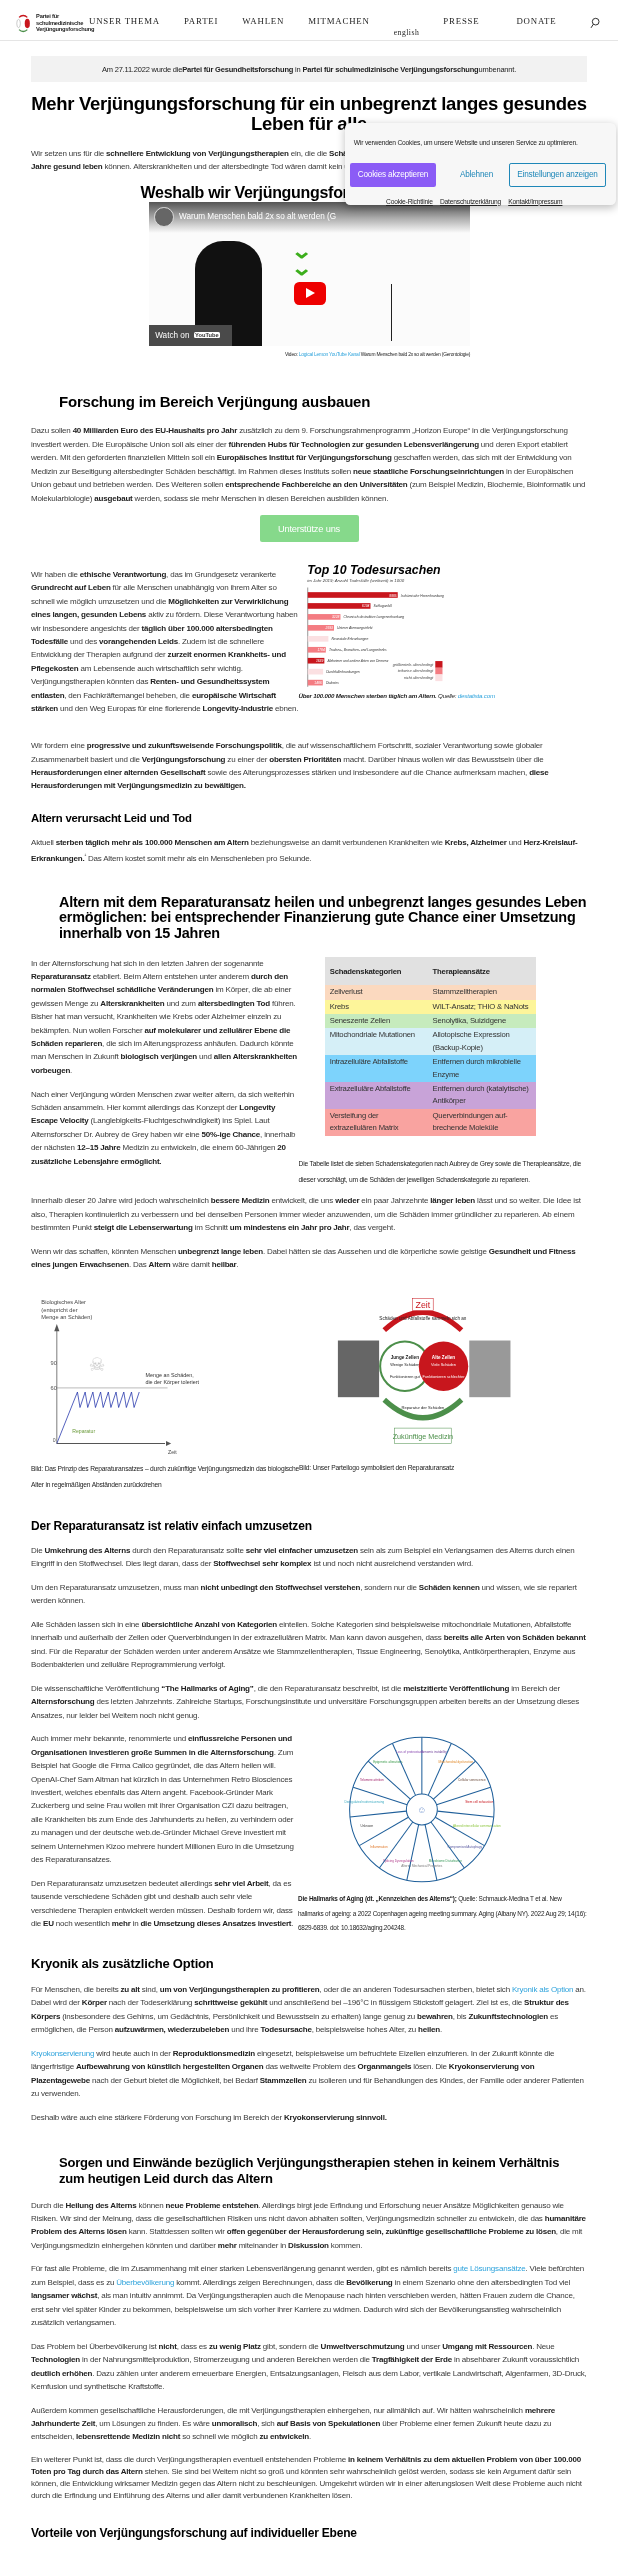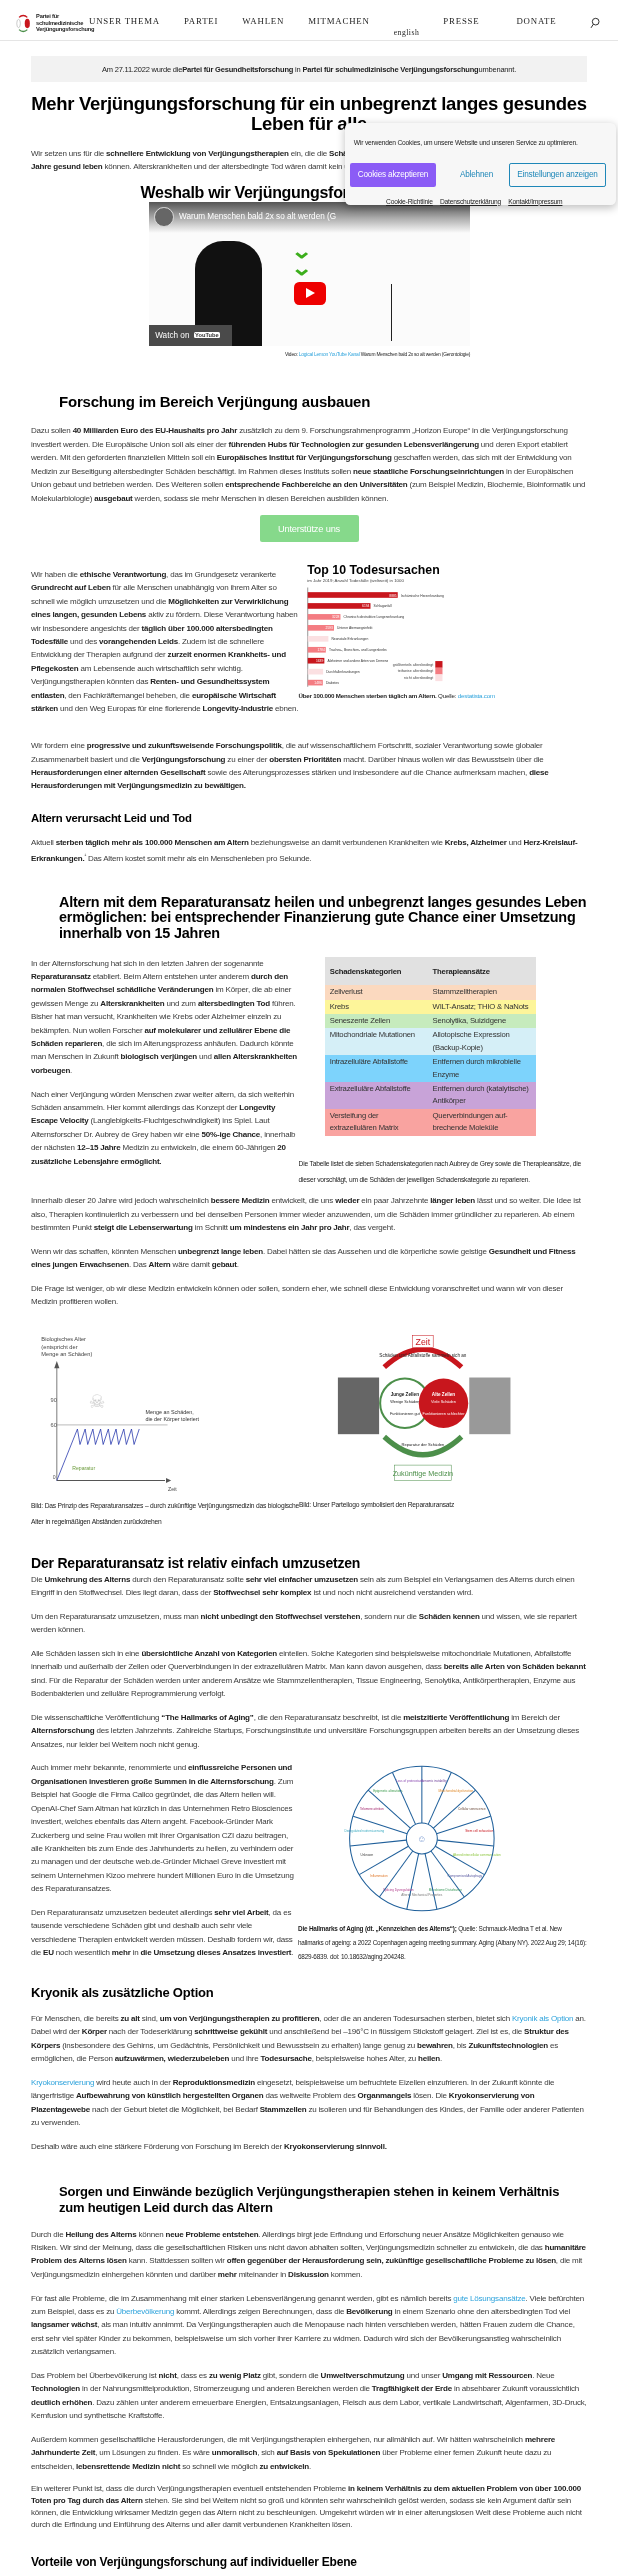--- a/index.html
+++ b/index.html
@@ -142,21 +142,21 @@
 
 <div class="wrap" style="margin-top:-77px;">
   <h2 class="cond" style="margin-bottom:14.4px">Forschung im Bereich Verjüngung ausbauen</h2>
   <p class="cond"><span>Dazu sollen </span><b>40 Milliarden Euro des EU-Haushalts pro Jahr</b><span> zusätzlich zu dem 9. Forschungsrahmenprogramm „Horizon Europe“ in die Verjüngungsforschung investiert werden. Die Europäische Union soll als einer der </span><b>führenden Hubs für Technologien zur gesunden Lebensverlängerung</b><span> und deren Export etabliert werden. Mit den geforderten finanziellen Mitteln soll ein </span><b>Europäisches Institut für Verjüngungsforschung</b><span> geschaffen werden, das sich mit der Entwicklung von Medizin zur Beseitigung altersbedingter Schäden beschäftigt. Im Rahmen dieses Instituts sollen </span><b>neue staatliche Forschungseinrichtungen</b><span> in der Europäischen Union gebaut und betrieben werden. Des Weiteren sollen </span><b>entsprechende Fachbereiche an den Universitäten</b><span> (zum Beispiel Medizin, Biochemie, Bioinformatik und Molekularbiologie) </span><b>ausgebaut</b><span> werden, sodass sie mehr Menschen in diesen Bereichen ausbilden können.</span></p>
   <div class="btn-green cond">Unterstütze uns</div>
 
   <div class="row">
     <div class="col-l" style="padding-top:10.3px;">
       <p class="cond"><span>Wir haben die </span><b>ethische Verantwortung</b><span>, das im Grundgesetz verankerte </span><b>Grundrecht auf Leben</b><span> für alle Menschen unabhängig von ihrem Alter so schnell wie möglich umzusetzen und die </span><b>Möglichkeiten zur Verwirklichung eines langen, gesunden Lebens</b><span> aktiv zu fördern. Diese Verantwortung haben wir insbesondere angesichts der </span><b>täglich über 100.000 altersbedingten Todesfälle</b><span> und des </span><b>vorangehenden Leids</b><span>. Zudem ist die schnellere Entwicklung der Therapien aufgrund der </span><b>zurzeit enormen Krankheits- und Pflegekosten</b><span> am Lebensende auch wirtschaftlich sehr wichtig. Verjüngungstherapien könnten das </span><b>Renten- und Gesundheitssystem entlasten</b><span>, den Fachkräftemangel beheben, die </span><b>europäische Wirtschaft stärken</b><span> und den Weg Europas für eine florierende </span><b>Longevity-Industrie</b><span> ebnen.</span></p>
     </div>
-    <div class="col-r" style="padding-left:0;">
+    <div class="col-r" style="padding-left:0;font-style:italic;">
       <svg id="deaths-chart" width="216" height="129" viewBox="0 0 420 250" style="font-size:15.5px">
         <text x="16" y="30" font-size="24" font-weight="700" fill="#000">Top 10 Todesursachen</text>
         <text x="16" y="47" font-size="8.5" fill="#444">im Jahr 2019; Anzahl Todesfälle (weltweit) in 1000</text>
         <line x1="17" y1="57" x2="17" y2="250" stroke="#333" stroke-width="1"></line>
         <g id="deaths-bars">
             <rect x="17" y="66" width="175" height="11" fill="#c8161d"></rect>
             <text x="190" y="74.5" font-size="6.5" fill="#fff" text-anchor="end">8885</text>
             <text x="198" y="74.5" font-size="6.5" fill="#333">Ischämische Herzerkrankung</text>
             <rect x="17" y="87.3" width="121.99774901519415" height="11" fill="#c8161d"></rect>
             <text x="136.99774901519413" y="95.8" font-size="6.5" fill="#fff" text-anchor="end">6194</text>
@@ -250,22 +250,21 @@
               <td>Versteifung der extrazellulären Matrix</td>
               <td>Querverbindungen auf-brechende Moleküle</td>
             </tr>
           </tbody>
       </table>
       <div class="fig-cap cond" style="margin-top:20.6px;font-size:6.7px;line-height:15.5px">Die Tabelle listet die sieben Schadenskategorien nach Aubrey de Grey sowie die Therapieansätze, die dieser vorschlägt, um die Schäden der jeweiligen Schadenskategorie zu reparieren.</div>
     </div>
   </div>
 
   <p class="cond" style="margin-top:7.2px"><span>Innerhalb dieser 20 Jahre wird jedoch wahrscheinlich </span><b>bessere Medizin</b><span> entwickelt, die uns </span><b>wieder</b><span> ein paar Jahrzehnte </span><b>länger leben</b><span> lässt und so weiter. Die Idee ist also, Therapien kontinuierlich zu verbessern und bei denselben Personen immer wieder anzuwenden, um die Schäden immer gründlicher zu reparieren. Ab einem bestimmten Punkt </span><b>steigt die Lebenserwartung</b><span> im Schnitt </span><b>um mindestens ein Jahr pro Jahr</b><span>, das vergeht.</span></p>
-  <p class="cond"><span>Wenn wir das schaffen, könnten Menschen </span><b>unbegrenzt lange leben</b><span>. Dabei hätten sie das Aussehen und die körperliche sowie geistige </span><b>Gesundheit und Fitness eines jungen Erwachsenen</b><span>. Das </span><b>Altern</b><span> wäre damit </span><b>gebaut</b><span>.</span></p>
-  <p class="cond"><span>Die Frage ist weniger, ob wir diese Medizin entwickeln können oder sollen, sondern eher, wie schnell diese Entwicklung voranschreitet und wann wir von dieser Medizin profitieren wollen.</span></p>
+  <p class="cond"><span>Wenn wir das schaffen, könnten Menschen </span><b>unbegrenzt lange leben</b><span>. Dabei hätten sie das Aussehen und die körperliche sowie geistige </span><b>Gesundheit und Fitness eines jungen Erwachsenen</b><span>. Das </span><b>Altern</b><span> wäre damit </span><b>heilbar</b><span>.</span></p>
 
   <div class="row" style="margin-top:17.5px">
     <div class="col-l">
       <svg width="268" height="170" viewBox="0 0 520 330" style="font-size:15.5px">
         <text x="20" y="30" font-size="11" fill="#444"><tspan x="20">Biologisches Alter</tspan><tspan x="20" dy="14">(entspricht der</tspan><tspan x="20" dy="14">Menge an Schäden)</tspan></text>
         <line x1="50" y1="80" x2="50" y2="300" stroke="#555" stroke-width="1.5"></line>
         <line x1="50" y1="300" x2="260" y2="300" stroke="#555" stroke-width="2"></line>
         <polygon points="262,295 272,300 262,305" fill="#555"></polygon>
         <polygon points="45,82 50,68 55,82" fill="#555"></polygon>
         <text x="38" y="148" font-size="11" fill="#555">90</text>
@@ -298,21 +297,21 @@
         <rect x="330" y="100" width="80" height="110" fill="#999"></rect>
         <path d="M315 215 Q240 285 165 215" stroke="#4c8f4a" stroke-width="10" fill="none"></path>
         <text x="240" y="232" font-size="8" text-anchor="middle" fill="#222">Reparatur der Schäden</text>
         <rect x="185" y="270" width="110" height="30" fill="#fff" stroke="#4c8f4a"></rect>
         <text x="240" y="291" font-size="14" text-anchor="middle" fill="#4c8f4a">Zukünftige Medizin</text>
       </svg>
       <div class="fig-cap cond" style="font-size:6.7px;margin-left:0">Bild: Unser Parteilogo symbolisiert den Reparaturansatz</div>
     </div>
   </div>
 
-  <h3 class="cond" style="margin-top:27px;margin-bottom:1px;font-size:14px">Der Reparaturansatz ist relativ einfach umzusetzen</h3>
+  <h3 class="cond" style="margin-top:27px;margin-bottom:9px;font-size:12px">Der Reparaturansatz ist relativ einfach umzusetzen</h3>
   <p class="cond"><span>Die </span><b>Umkehrung des Alterns</b><span> durch den Reparaturansatz sollte </span><b>sehr viel einfacher umzusetzen</b><span> sein als zum Beispiel ein Verlangsamen des Alterns durch einen Eingriff in den Stoffwechsel. Dies liegt daran, dass der </span><b>Stoffwechsel sehr komplex</b><span> ist und noch nicht ausreichend verstanden wird.</span></p>
   <p class="cond"><span>Um den Reparaturansatz umzusetzen, muss man </span><b>nicht unbedingt den Stoffwechsel verstehen</b><span>, sondern nur die </span><b>Schäden kennen</b><span> und wissen, wie sie repariert werden können.</span></p>
   <p class="cond"><span>Alle Schäden lassen sich in eine </span><b>übersichtliche Anzahl von Kategorien</b><span> einteilen. Solche Kategorien sind beispielsweise mitochondriale Mutationen, Abfallstoffe innerhalb und außerhalb der Zellen oder Querverbindungen in der extrazellulären Matrix. Man kann davon ausgehen, dass </span><b>bereits alle Arten von Schäden bekannt</b><span> sind. Für die Reparatur der Schäden werden unter anderem Ansätze wie Stammzellentherapien, Tissue Engineering, Senolytika, Antikörpertherapien, Enzyme aus Bodenbakterien und zelluläre Reprogrammierung verfolgt.</span></p>
   <p class="cond"><span>Die wissenschaftliche Veröffentlichung </span><b>“The Hallmarks of Aging”</b><span>, die den Reparaturansatz beschreibt, ist die </span><b>meistzitierte Veröffentlichung</b><span> im Bereich der </span><b>Alternsforschung</b><span> des letzten Jahrzehnts. Zahlreiche Startups, Forschungsinstitute und universitäre Forschungsgruppen arbeiten bereits an der Umsetzung dieses Ansatzes, nur leider bei Weitem noch nicht genug.</span></p>
 
   <div class="row" style="margin-top:6.2px">
     <div class="col-l">
       <p class="cond"><span>Auch immer mehr bekannte, renommierte und </span><b>einflussreiche Personen und Organisationen investieren große Summen in die Alternsforschung</b><span>. Zum Beispiel hat Google die Firma Calico gegründet, die das Altern heilen will. OpenAI-Chef Sam Altman hat kürzlich in das Unternehmen Retro Biosciences investiert, welches ebenfalls das Altern angeht. Facebook-Gründer Mark Zuckerberg und seine Frau wollen mit ihrer Organisation CZI dazu beitragen, alle Krankheiten bis zum Ende des Jahrhunderts zu heilen, zu verhindern oder zu managen und der deutsche web.de-Gründer Michael Greve investiert mit seinem Unternehmen Kizoo mehrere hundert Millionen Euro in die Umsetzung des Reparaturansatzes.</span></p>
       <p class="cond"><span>Den Reparaturansatz umzusetzen bedeutet allerdings </span><b>sehr viel Arbeit</b><span>, da es tausende verschiedene Schäden gibt und deshalb auch sehr viele verschiedene Therapien entwickelt werden müssen. Deshalb fordern wir, dass die </span><b>EU</b><span> noch wesentlich </span><b>mehr</b><span> in </span><b>die Umsetzung dieses Ansatzes investiert</b><span>.</span></p>
     </div>

